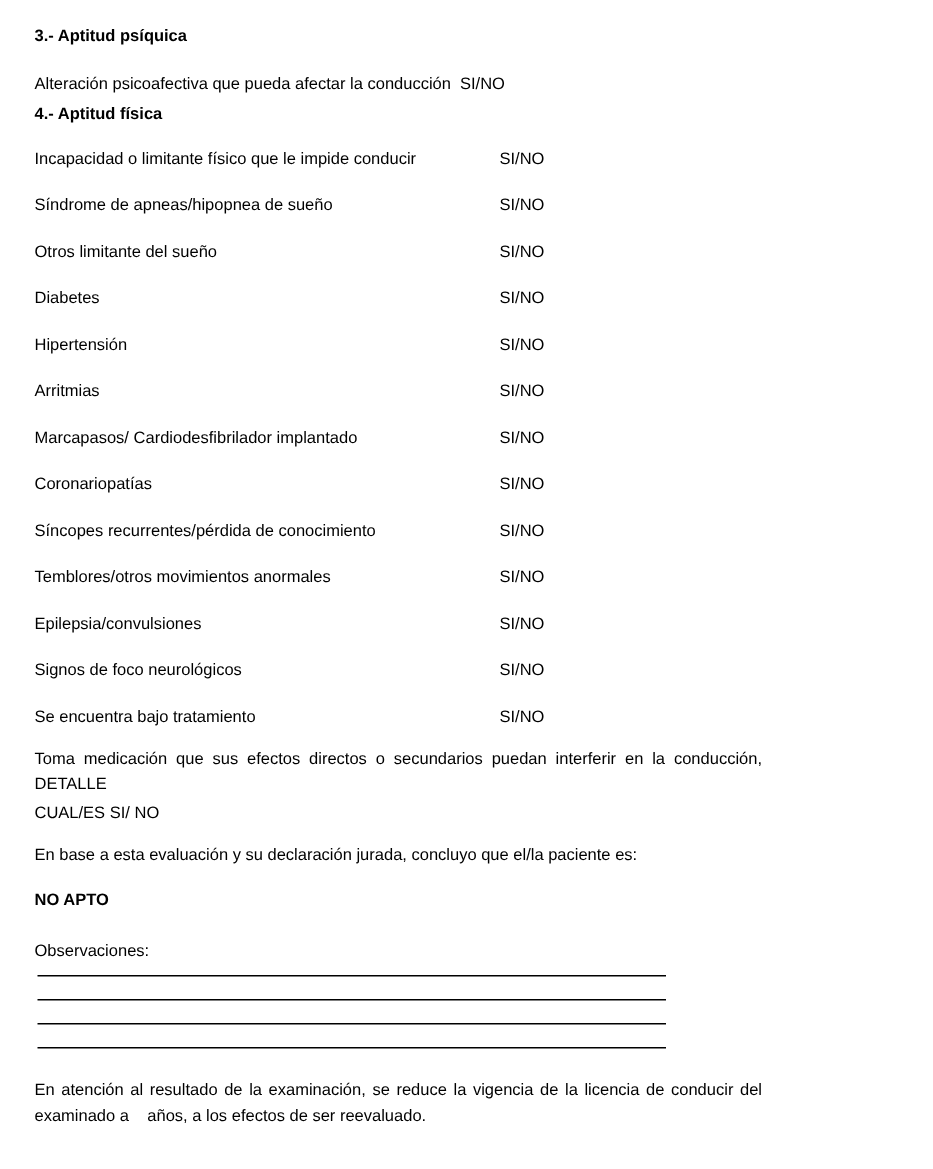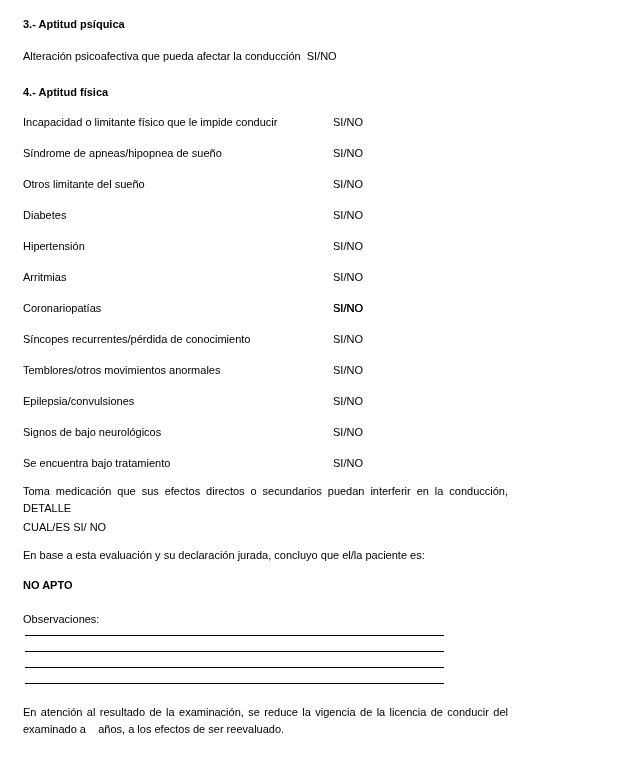--- a/index.html
+++ b/index.html
@@ -11,21 +11,21 @@
     padding: 17px 28px 0 23px;
     background: #ffffff;
     color: #000000;
     font-family: "Liberation Sans", "DejaVu Sans", sans-serif;
     font-size: 11px;
     line-height: 14px;
     overflow: hidden;
   }
   .b { font-weight: bold; }
   .h3 { margin: 0 0 18px 0; }
-  .statement { margin: 0 0 22px 0; }
+  .statement { margin: 0 0 6px 0; }
   .h4 { margin: 0 0 16px 0; }
   .row { position: relative; margin: 0 0 17px 0; }
   .row.last { margin-bottom: 13px; }
   .row .val { position: absolute; left: 310px; top: 0; white-space: pre; }
   .just {
     text-align: justify;
     text-align-last: justify;
     line-height: 17px;
     margin: 2px 0 2px 0;
   }
@@ -82,40 +82,41 @@
   </div>
   <div class="row">
     <span>Hipertensión</span>
     <span class="val">SI/NO</span>
   </div>
   <div class="row">
     <span>Arritmias</span>
     <span class="val">SI/NO</span>
   </div>
   <div class="row">
+    <span>Marcapasos/ Cardiodesfibrilador implantado</span>
     <span class="val">SI/NO</span>
   </div>
   <div class="row">
     <span>Coronariopatías</span>
     <span class="val">SI/NO</span>
   </div>
   <div class="row">
     <span>Síncopes recurrentes/pérdida de conocimiento</span>
     <span class="val">SI/NO</span>
   </div>
   <div class="row">
     <span>Temblores/otros movimientos anormales</span>
     <span class="val">SI/NO</span>
   </div>
   <div class="row">
     <span>Epilepsia/convulsiones</span>
     <span class="val">SI/NO</span>
   </div>
   <div class="row">
-    <span>Signos de bajo neurológicos</span>
+    <span>Signos de foco neurológicos</span>
     <span class="val">SI/NO</span>
   </div>
   <div class="row last">
     <span>Se encuentra bajo tratamiento</span>
     <span class="val">SI/NO</span>
   </div>
 
   <div class="just">Toma medicación que sus efectos directos o secundarios puedan interferir en la conducción, DETALLE</div>
   <div class="med-line2">
     <span>CUAL/ES</span>

